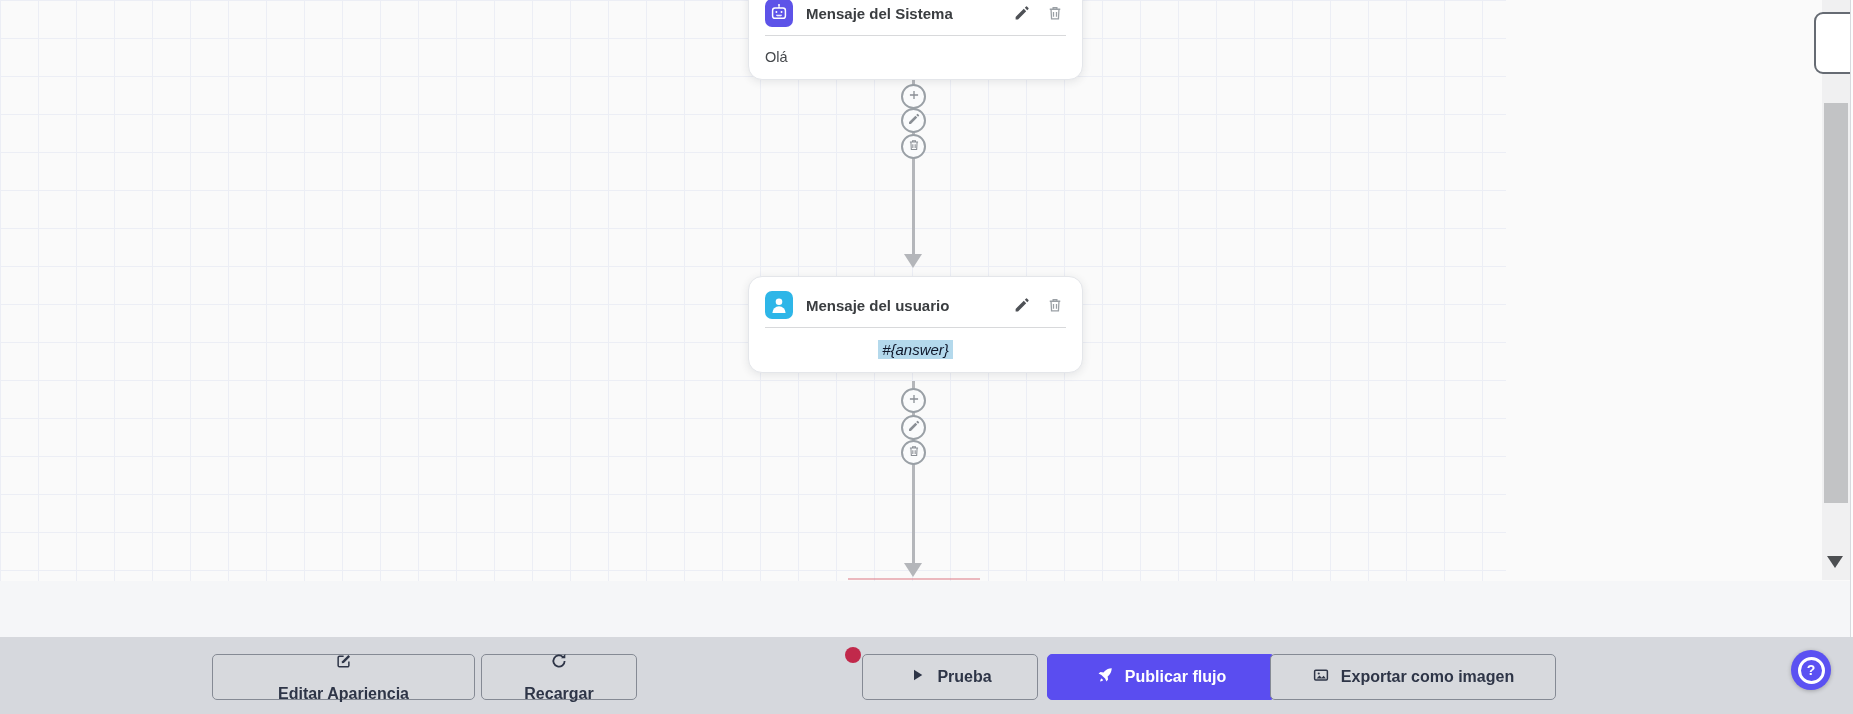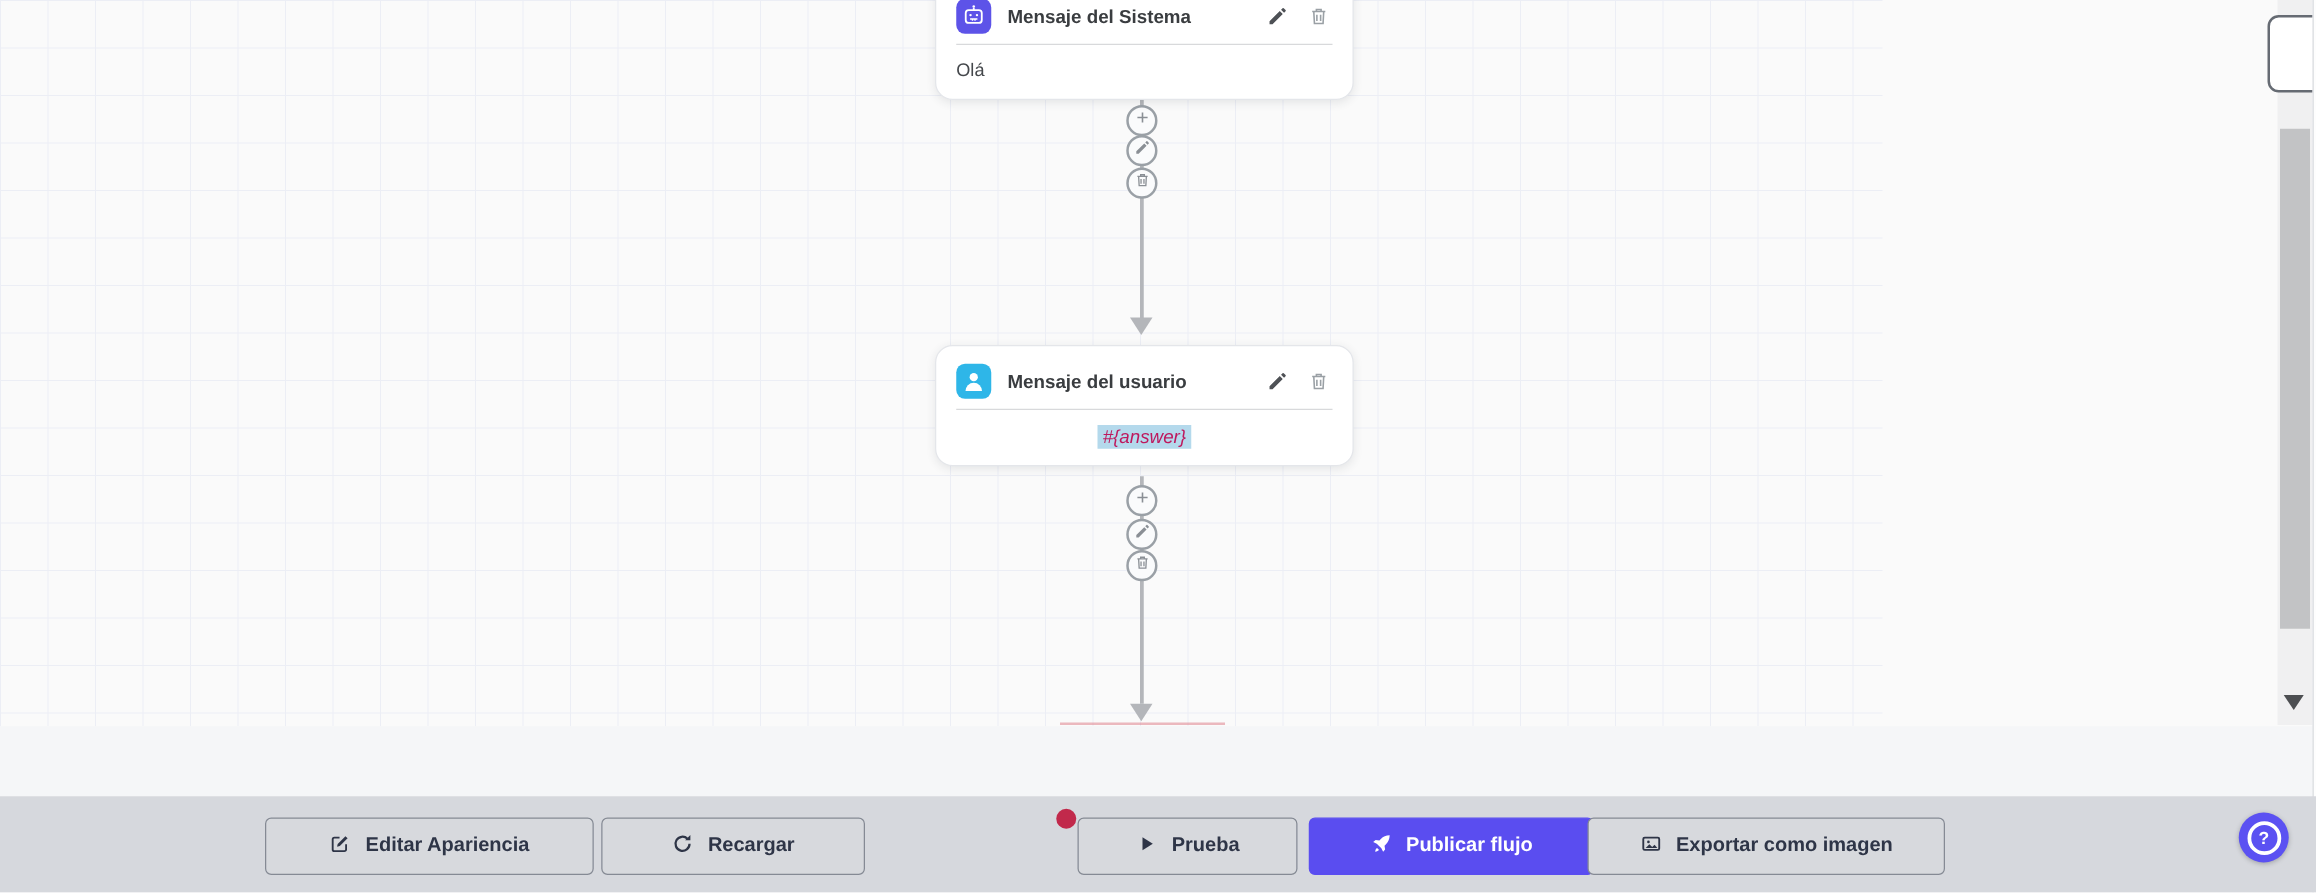--- a/index.html
+++ b/index.html
@@ -45,21 +45,21 @@
   .node-icon svg{width:22px;height:22px;}
   .node-title{font-size:15px;font-weight:700;color:#3a3d40;flex:1 1 auto;}
   .hdr-btn{width:18px;height:18px;cursor:pointer;flex:0 0 auto;}
   .hdr-btn svg{width:18px;height:18px;}
   .hdr-edit{color:#4e5156;}
   .hdr-trash{color:#9aa0a5;margin-left:2px;}
   .node-divider{border:none;border-top:1px solid #d8d9db;margin:0 16px;}
   .node-body{padding:13px 16px 14px;font-size:14.5px;color:#45484c;}
   .node-body.centered{text-align:center;}
   .var-highlight{
-    background:var(--highlight);font-style:italic;color:#be185d;
+    background:var(--highlight);font-style:italic;color:#0f172a;
     padding:1px 4px;font-size:15px;
   }
   
   .conn-line{position:absolute;left:912px;width:3px;background:var(--connector);}
   .arrow-head{
     position:absolute;left:904px;width:0;height:0;
     border-left:9px solid transparent;border-right:9px solid transparent;
     border-top:14px solid var(--connector);
   }
   .conn-circle{
@@ -218,29 +218,29 @@
 <div class="band"></div>
 
 <div class="scroll-track"></div>
 <div class="scroll-thumb"></div>
 <div class="scroll-down"></div>
 <div class="mini-box"></div>
 <div class="edge-strip"></div>
 
 <div class="toolbar">
 
-  <button class="tb-btn" style="left:212px;width:263px;">
+  <button class="tb-btn" style="left:212px;width:263px;flex-direction:column;">
     <span><svg viewBox="0 0 24 24">
           <path d="M11.5 5.5H6a1.8 1.8 0 0 0-1.8 1.8v10.7A1.8 1.8 0 0 0 6 19.8h10.7a1.8 1.8 0 0 0 1.8-1.8V12.5" fill="none" stroke="currentColor" stroke-width="2"></path>
           <path d="M9.5 12.2l8.3-8.3 2.3 2.3-8.3 8.3-2.9.6z" fill="currentColor"></path>
         </svg></span>
     <span>Editar Apariencia</span>
   </button>
 
-  <button class="tb-btn" style="left:481px;width:211px;">
+  <button class="tb-btn" style="left:481px;width:156px;flex-direction:column;">
     <span><svg viewBox="0 0 24 24">
           <path d="M19.5 12a7.5 7.5 0 1 1-2.2-5.3" fill="none" stroke="currentColor" stroke-width="2.4"></path>
           <path d="M20.4 2.6v5.6h-5.6z" fill="currentColor"></path>
         </svg></span>
     <span>Recargar</span>
   </button>
 
 
   <button class="tb-btn" style="left:862px;width:176px;">
     <span><svg viewBox="0 0 24 24" fill="currentColor">

